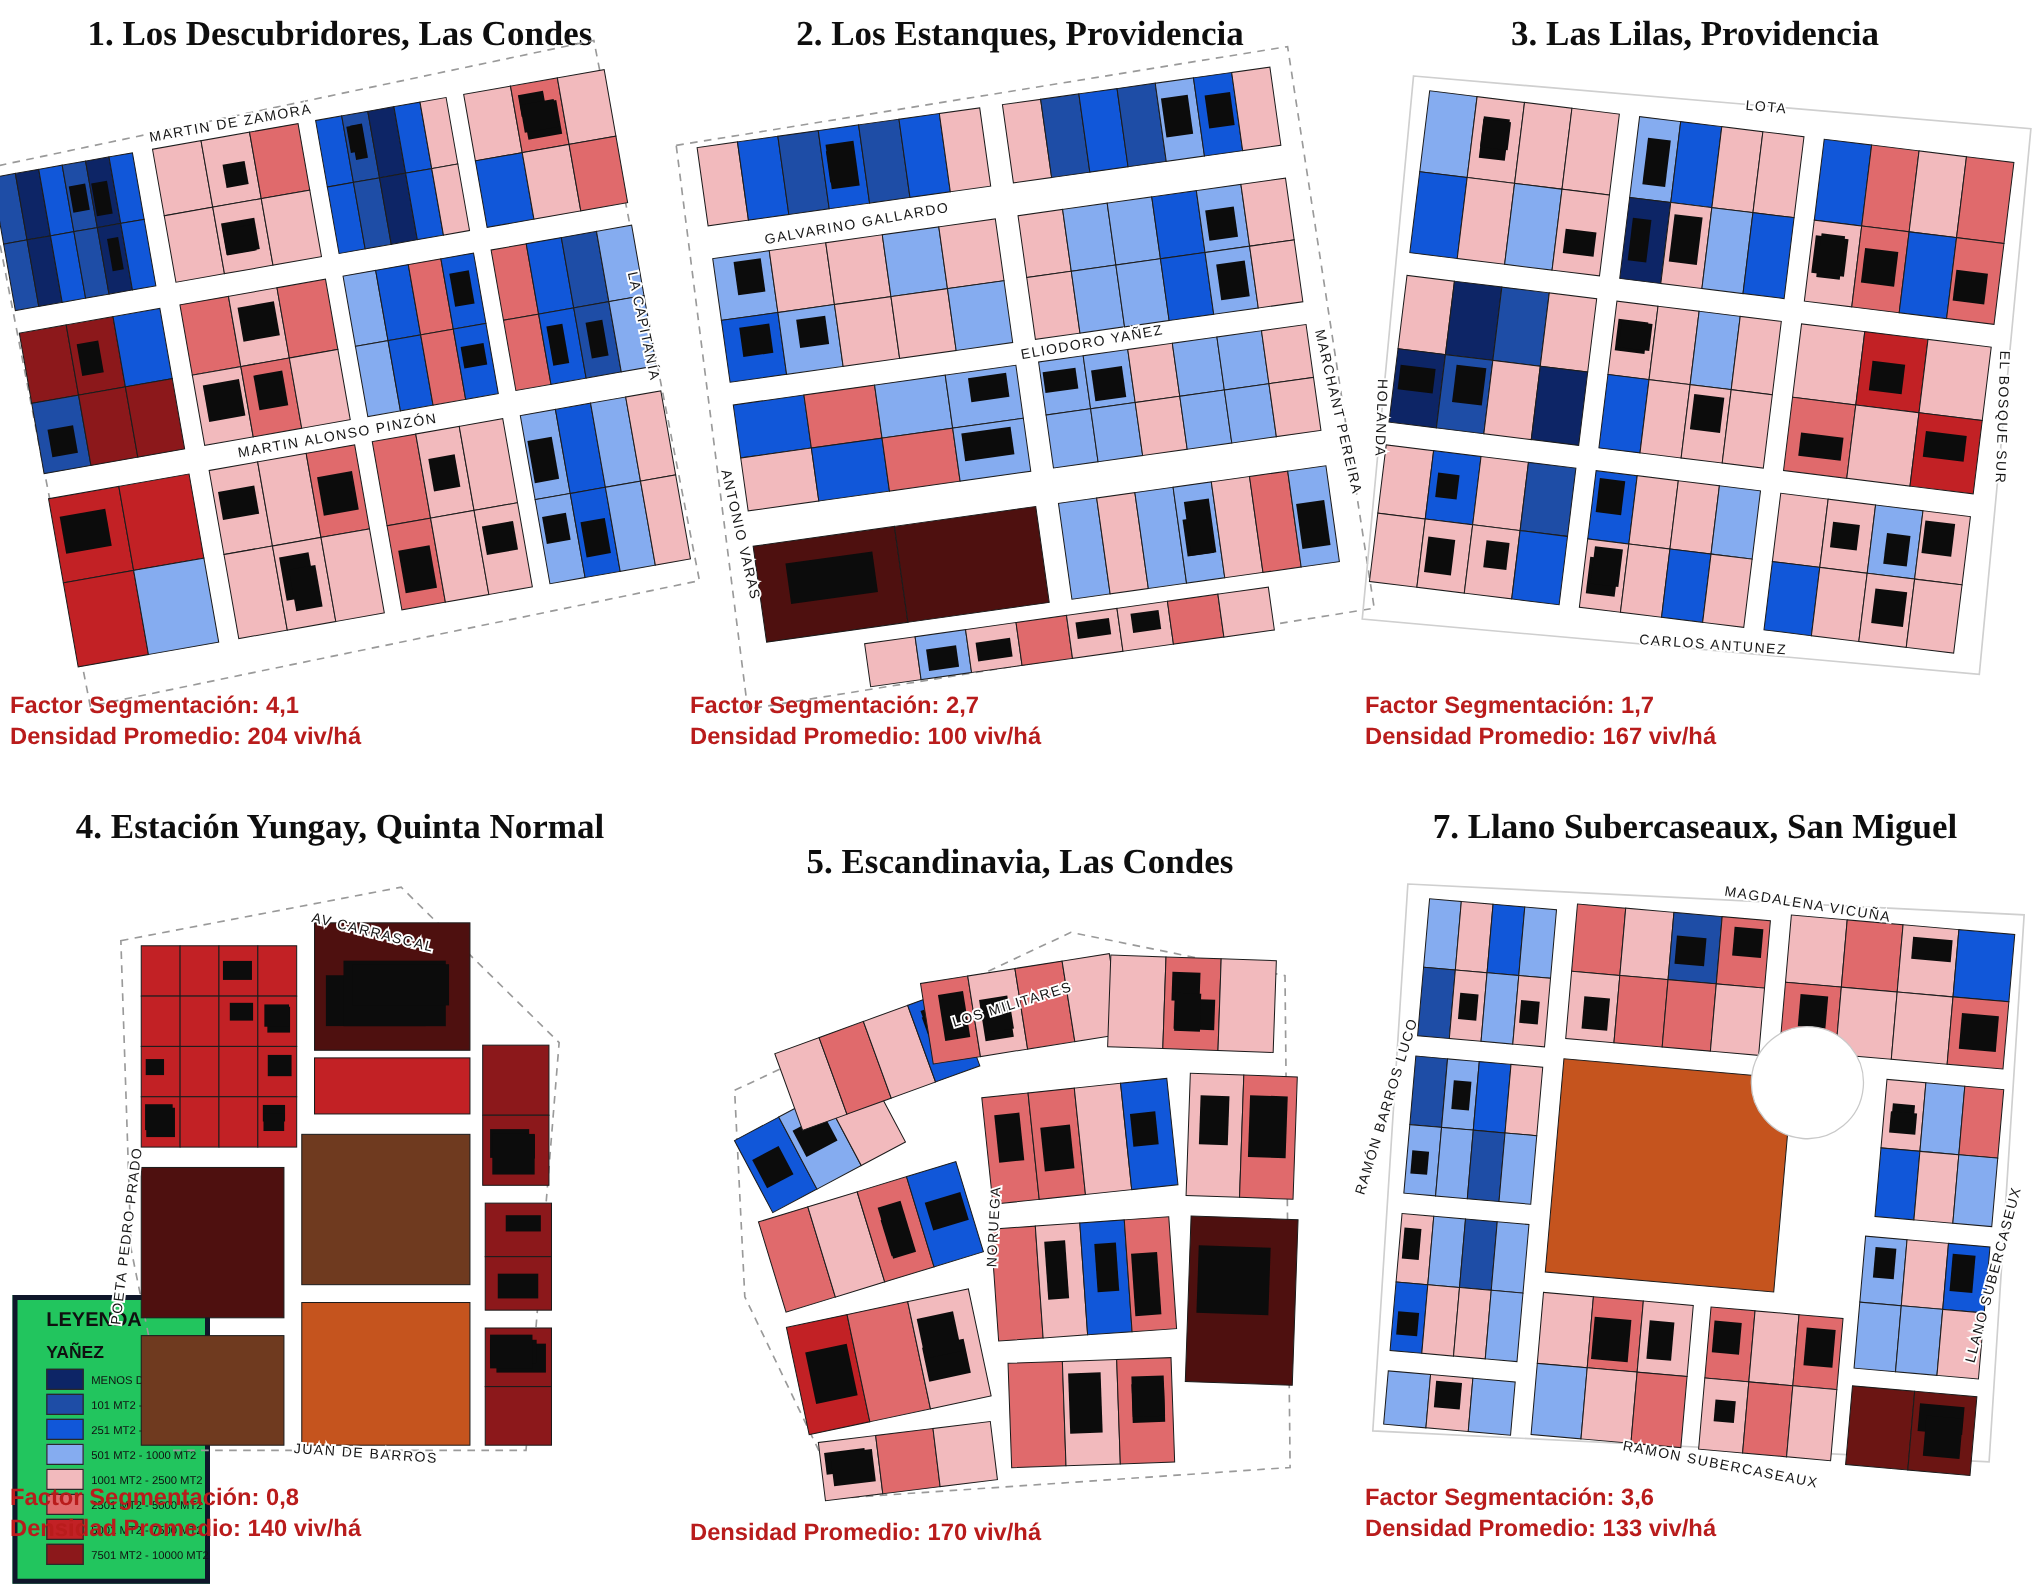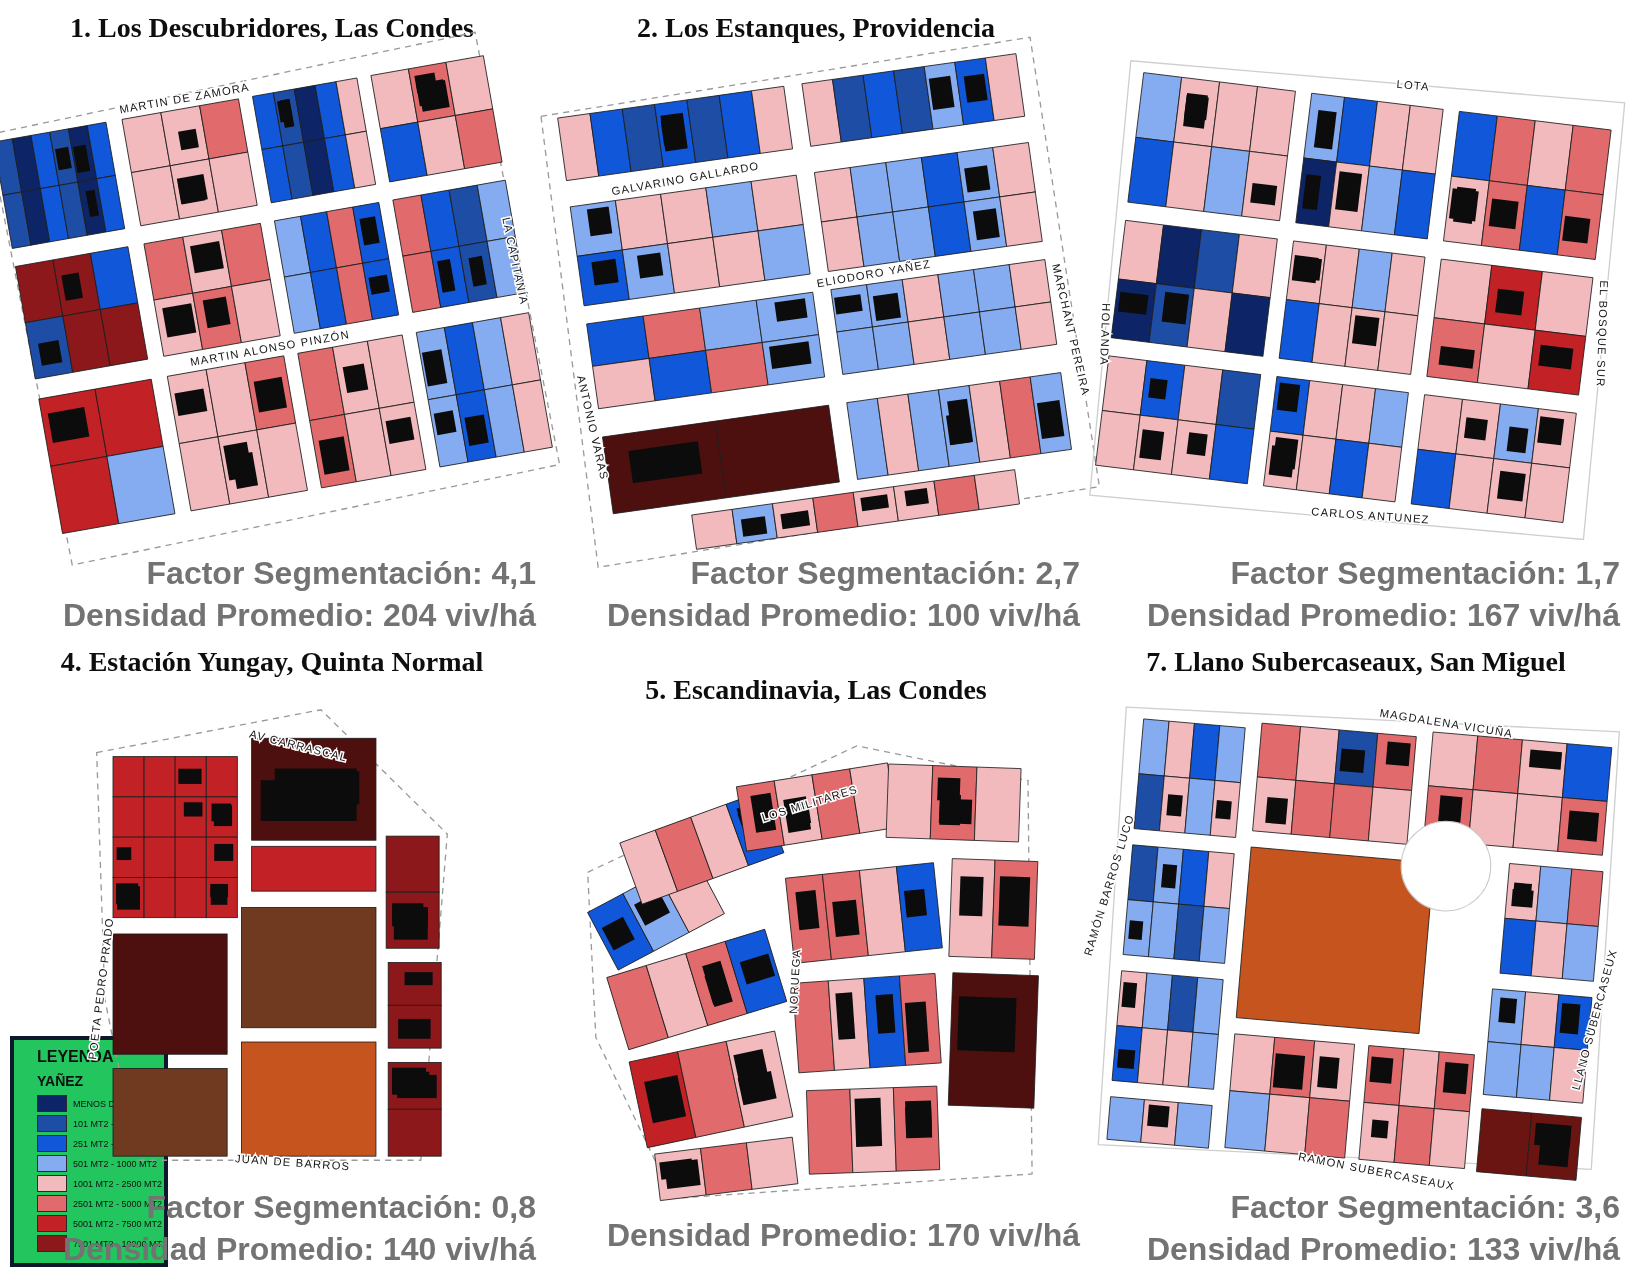--- a/index.html
+++ b/index.html
@@ -10,22 +10,22 @@
   .panel{position:absolute;width:528px;height:622px;}
   .p0{left:8px;top:6px;}   .p1{left:552px;top:6px;}   .p2{left:1092px;top:6px;}
   .p3{left:8px;top:640px;} .p4{left:552px;top:640px;margin-top:28px;} .p5{left:1092px;top:640px;}
   .panel h2{
     margin:6px 0 0;padding:0 46px;text-align:center;
     font-size:28px;line-height:1.13;font-weight:bold;color:#0e0e0e;font-family:Liberation Serif, serif;
   }
   .map{position:absolute;top:52px;left:-1px;width:530px;height:487px;}
   .map svg{width:100%;height:100%;overflow:visible;}
   .stats{
-    position:absolute;top:546px;left:0;width:100%;text-align:right;
-    font-size:32px;font-weight:bold;line-height:1.32;color:#737373;
+    position:absolute;top:546px;left:0;width:100%;text-align:left;
+    font-size:19px;font-weight:bold;line-height:1.32;color:#b91c1c;
   }
   .street{
     font-size:11px;letter-spacing:1.2px;fill:#161616;text-anchor:middle;
     paint-order:stroke;stroke:#ffffff;stroke-width:3px;
     font-family:"Liberation Sans",sans-serif;
   }
   .legend{
     position:absolute;left:10px;top:1036px;width:158px;
     background:#22c55e;border:4px solid #0f172a;padding:6px 4px 8px 23px;
     box-sizing:border-box;
@@ -359,20 +359,21 @@
           <text x="500" y="300" class="street" transform="rotate(85 500 300)">MARCHANT PEREIRA</text>
         </g>
       </svg></div>
   <div class="stats">
     <div>Factor Segmentación: 2,7</div>
     <div>Densidad Promedio: 100 viv/há</div>
   </div>
 </div>
 
 <div class="panel p2">
+  <h2>3. Las Lilas, Providencia</h2>
   <div class="map"><svg id="map2" viewBox="0 0 520 475">
         <g transform="rotate(7 260 237)">
           <polygon points="12,30 498,12 510,442 24,458" fill="none" stroke="#cfcfcf" stroke-width="1.3"></polygon>
           <g>
             <rect x="26" y="40" width="37.5" height="64" fill="#85acf0" stroke="#1c1c1c" stroke-width="0.8"></rect>
             <rect x="63.5" y="40" width="37.5" height="64" fill="#f2babd" stroke="#1c1c1c" stroke-width="0.8"></rect>
             <rect x="101" y="40" width="37.5" height="64" fill="#f2babd" stroke="#1c1c1c" stroke-width="0.8"></rect>
             <rect x="138.5" y="40" width="37.5" height="64" fill="#f2babd" stroke="#1c1c1c" stroke-width="0.8"></rect>
             <rect x="26" y="104" width="37.5" height="64" fill="#1157d9" stroke="#1c1c1c" stroke-width="0.8"></rect>
             <rect x="63.5" y="104" width="37.5" height="64" fill="#f2babd" stroke="#1c1c1c" stroke-width="0.8"></rect>

